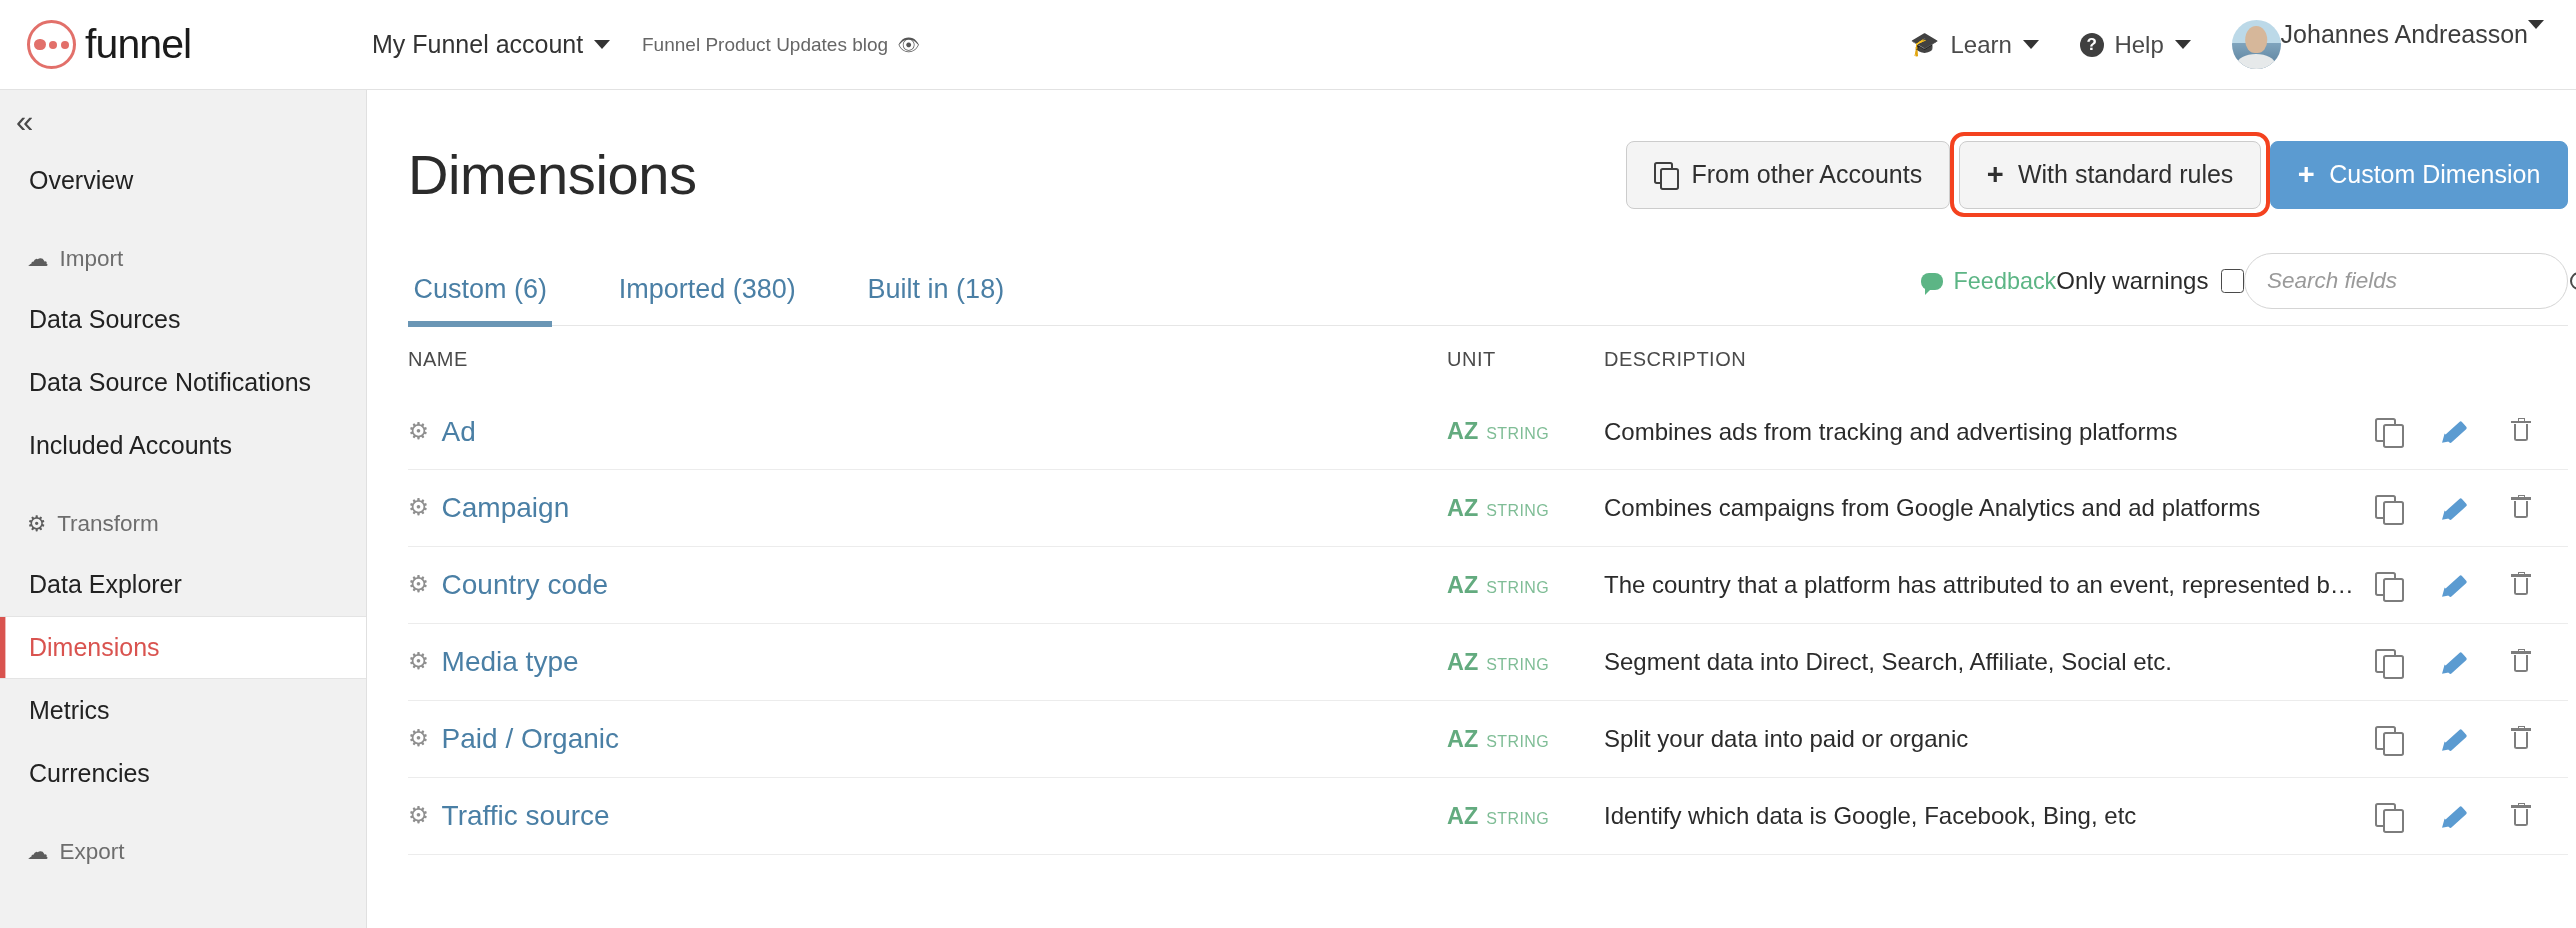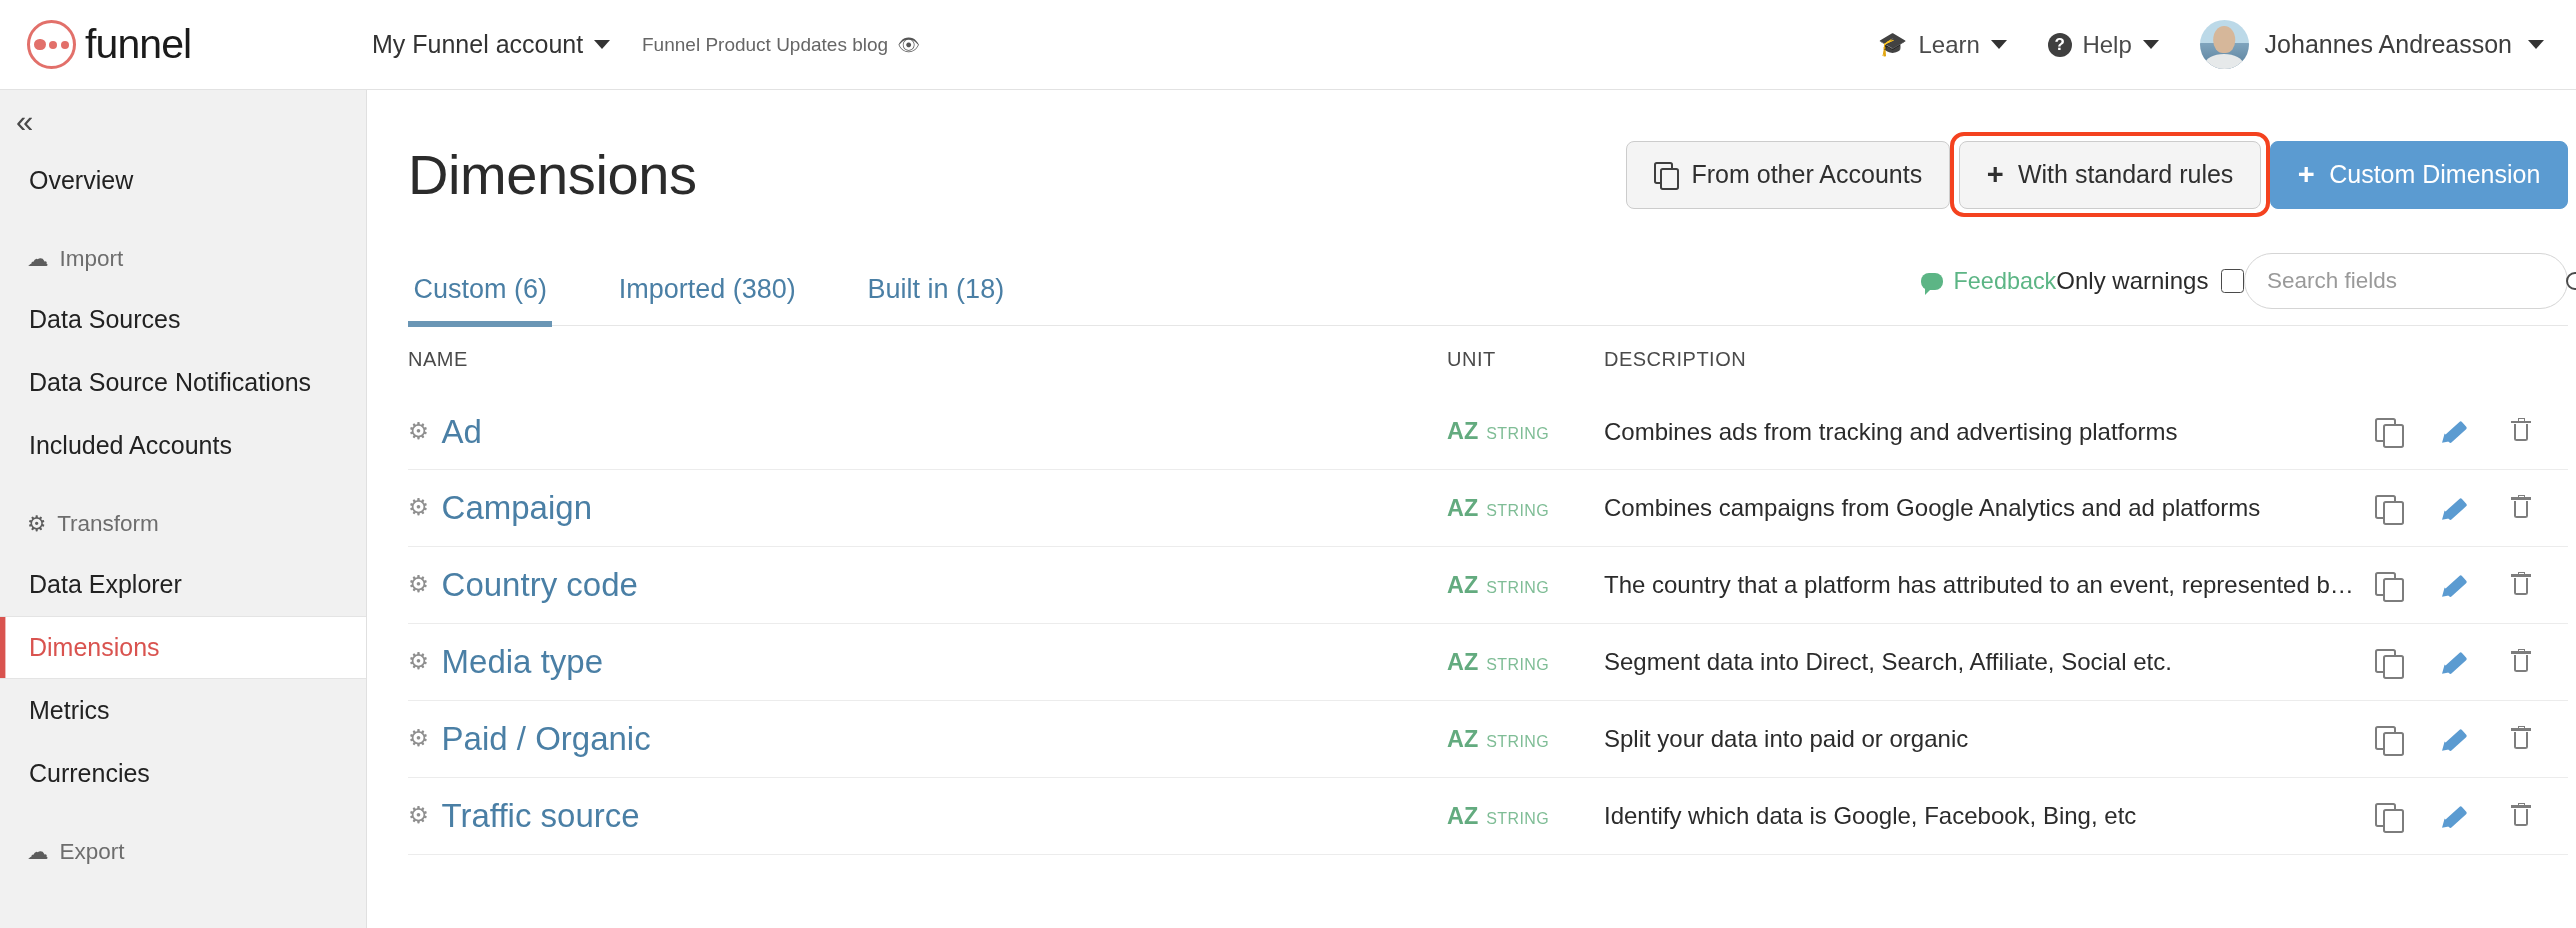--- a/index.html
+++ b/index.html
@@ -60,21 +60,21 @@
     display: flex; align-items: center; gap: 10.8px;
     font-size: 24px; color: #4a4a4a; cursor: pointer;
   }
   .top-link .glyph { font-size: 23.4px; line-height: 1; color: #3f3f3f; }
   .help-badge {
     width: 24px; height: 24px; border-radius: 50%;
     background: #3f3f3f; color: #fff; font-size: 17px;
     display: flex; align-items: center; justify-content: center;
     font-weight: bold;
   }
-  .user-block { display: flex; align-items: center; gap: 16px; cursor: pointer; }
+  .user-block { display: flex; cursor: pointer; }
   .avatar {
     width: 49px; height: 49px; border-radius: 50%;
     background: linear-gradient(#bcd9e8 0%, #bcd9e8 46%, #7fa4bd 47%, #5a7f9b 100%);
     position: relative; overflow: hidden; flex-shrink: 0;
   }
   .avatar .head {
     position: absolute; left: 50%; top: 6.3px; transform: translateX(-50%);
     width: 21.6px; height: 27px; border-radius: 50% 50% 45% 45%;
     background: #d6b79a;
   }
@@ -179,21 +179,21 @@
   .only-warnings { display: flex; align-items: center; gap: 12.6px; font-size: 24px; color: #2b2b2b; cursor: pointer; text-align: right; }
   .checkbox {
     width: 23.4px; height: 23.4px; border: 1.8px solid #4a4a4a; border-radius: 3.6px; background: #fff;
   }
   .searchbox {
     width: 324px; height: 56px; border: 0.9px solid #d5d5d5; border-radius: 28px;
     display: flex; align-items: center; padding: 0 21.6px; gap: 9px;
   }
   .searchbox input {
     border: none; outline: none; flex: 1; font-size: 22.5px; color: #c2410c;
-    font-family: "Liberation Sans", sans-serif; background: transparent;
+    font-family: "Liberation Sans", sans-serif; background: transparent; font-style: italic;
   }
   .searchbox input::placeholder { color: #9a9a9a; }
   .mag {
     width: 18px; height: 18px; border: 2.7px solid #4a4a4a; border-radius: 50%;
     position: relative; flex-shrink: 0;
   }
   .mag::after {
     content: ""; position: absolute; right: -7.2px; bottom: -4.5px;
     width: 10px; height: 2.7px; background: #4a4a4a; transform: rotate(45deg);
   }
@@ -210,21 +210,21 @@
 
   .trow {
     display: flex; align-items: center; height: 77px;
     border-bottom: 0.9px solid #ececec;
   }
   .trow:first-of-type { border-top: 0.9px solid transparent; }
   .name-cell { display: flex; align-items: center; gap: 12.6px; }
   .gear {
     font-size: 23.4px; color: #8f8f8f; line-height: 1;
   }
-  .name-link { font-size: 33px; color: #4a7fa5; cursor: pointer; }
+  .name-link { font-size: 28px; color: #4a7fa5; cursor: pointer; }
   .unit-cell { display: flex; align-items: baseline; gap: 8px; }
   .unit-az { font-size: 23.4px; font-weight: bold; color: #63ab7f; }
   .unit-type { font-size: 16px; color: #7fbd96; letter-spacing: 0.4px; }
   .desc-cell {
     font-size: 24px; color: #2b2b2b;
     white-space: nowrap; overflow: hidden; text-overflow: ellipsis;
     padding-right: 21.6px;
   }
   .actions { display: flex; align-items: center; gap: 40px; justify-content: flex-start; }
   .ico { cursor: pointer; width: 27px; height: 27px; position: relative; }

